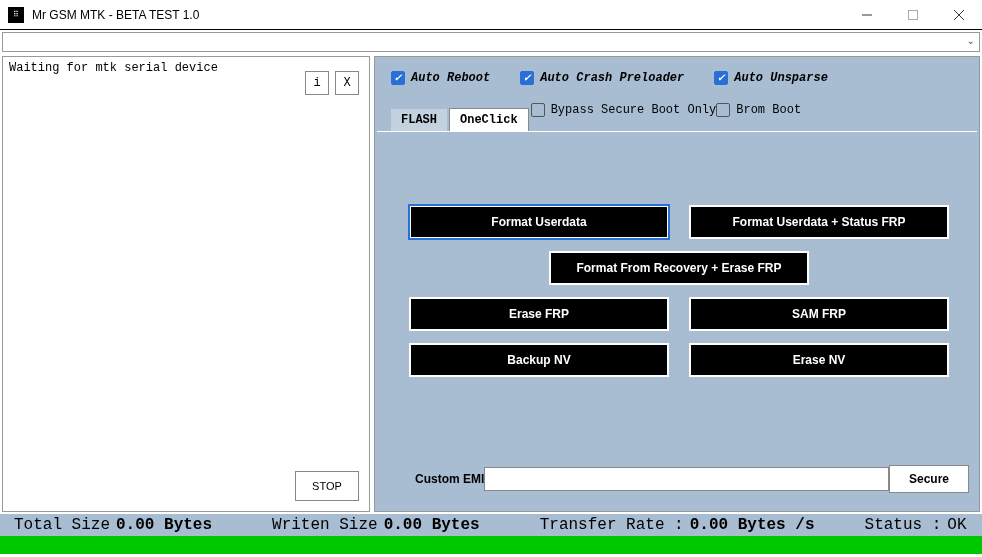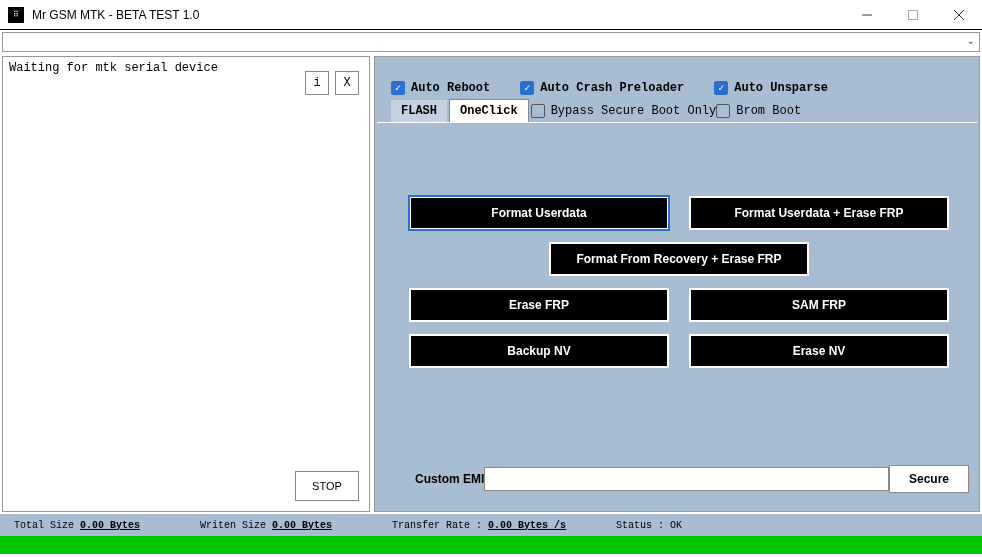--- a/index.html
+++ b/index.html
@@ -18,45 +18,45 @@
     .main-area { display: flex; height: 460px; }
     
     .left-panel { width: 368px; border: 1px solid #999; margin: 2px; background: #fff; position: relative; }
     .log-text { font-family: "Courier New", monospace; font-size: 12px; padding: 4px 6px; color: #000; }
     .mini-btns { position: absolute; top: 14px; right: 10px; display: flex; gap: 6px; }
     .mini-btn { width: 24px; height: 24px; border: 1px solid #888; background: #fff; font-family: "Courier New", monospace; font-size: 12px; display: flex; align-items: center; justify-content: center; cursor: pointer; }
     .stop-btn { position: absolute; bottom: 10px; right: 10px; width: 64px; height: 30px; border: 1px solid #888; background: #fff; font-size: 11px; display: flex; align-items: center; justify-content: center; cursor: pointer; }
     
     .right-panel { flex: 1; margin: 2px; background: #a8bdd1; border: 1px solid #999; position: relative; }
     
-    .checkbox-row { display: flex; gap: 30px; padding: 24px 16px 4px 16px; font-family: "Courier New", monospace; font-size: 12px; font-weight: bold; }
+    .checkbox-row { display: flex; gap: 30px; padding: 14px 16px 4px 16px; font-family: "Courier New", monospace; font-size: 12px; font-weight: bold; font-style: italic; }
     .cb-item { display: flex; align-items: center; gap: 6px; }
     .cb { width: 14px; height: 14px; border: 1px solid #555; border-radius: 2px; display: flex; align-items: center; justify-content: center; }
     .cb.checked { background: #2a6fd6; border-color: #2a6fd6; }
     .cb.checked::after { content: "✓"; color: #fff; font-size: 10px; font-weight: bold; }
     
     .tab-row { display: flex; align-items: center; padding: 0 16px; gap: 2px; font-family: "Courier New", monospace; font-size: 12px; font-weight: bold; }
-    .tab { padding: 4px 10px; background: #c4d2e0; cursor: pointer; }
+    .tab { padding: 4px 10px; background: #c4d2e0; cursor: pointer; margin-top: 19px; }
     .tab.active { background: #fff; border: 1px solid #888; border-bottom: none; }
     .tab-opts { display: flex; gap: 0; font-weight: normal; justify-content: space-between; }
     .tab-area { background: #a8bdd1; min-height: 14px; border-top: 1px solid #fff; margin: 0 2px; }
     
     .btn-area { padding: 60px 8px 20px 12px; }
     .btn-row { display: flex; gap: 20px; margin-bottom: 12px; justify-content: center; }
     .action-btn { width: 260px; height: 34px; background: #000; color: #fff; border: 2px solid #fff; font-family: Arial, sans-serif; font-size: 12px; font-weight: bold; display: flex; align-items: center; justify-content: center; cursor: pointer; }
     .action-btn.focused { outline: 2px solid #2a6fd6; outline-offset: -1px; }
     .btn-row.single { justify-content: center; }
     .btn-row.single .action-btn { width: 260px; }
     
     .emi-row { position: absolute; bottom: 18px; left: 40px; right: 10px; display: flex; align-items: center; gap: 0; font-family: Arial, sans-serif; font-size: 12px; font-weight: bold; }
     .emi-input { flex: 1; height: 24px; border: 1px solid #888; background: #fff; padding: 0 4px; font-size: 12px; }
     .browse-btn { width: 80px; height: 28px; border: 1px solid #888; background: #fff; font-size: 12px; font-weight: bold; display: flex; align-items: center; justify-content: center; cursor: pointer; }
     
-    .status-bar { height: 22px; background: #a8bdd1; display: flex; align-items: center; padding: 0 14px; font-family: "Courier New", monospace; font-size: 10px; gap: 10px; }
-    .status-bar .bold { font-weight: bold; text-decoration: underline; }
+    .status-bar { height: 22px; background: #a8bdd1; display: flex; align-items: center; padding: 0 14px; font-family: "Courier New", monospace; font-size: 16px; gap: 10px; }
+    .status-bar .bold { font-weight: bold; }
     .status-seg { display: flex; gap: 6px; }
     
     .progress-bar { height: 18px; background: #00c800; }
   </style>
 </head>
 <body>
 
 <div class="titlebar">
   <div class="app-icon">⠿</div>
   <div class="title-text">Mr GSM MTK - BETA TEST 1.0</div>
@@ -122,21 +122,21 @@
           <div class="cb"></div>
           <span>Brom Boot</span>
         </div>
       </div>
     </div>
     <div class="tab-area"></div>
 
     <div class="btn-area">
       <div class="btn-row">
         <div class="action-btn focused">Format Userdata</div>
-        <div class="action-btn">Format Userdata + Erase FRP</div>
+        <div class="action-btn">Format Userdata + Status FRP</div>
       </div>
       <div class="btn-row">
         <div class="action-btn">Format From Recovery + Erase FRP</div>
       </div>
       <div class="btn-row">
         <div class="action-btn">Erase FRP</div>
         <div class="action-btn">SAM FRP</div>
       </div>
       <div class="btn-row">
         <div class="action-btn">Backup NV</div>

